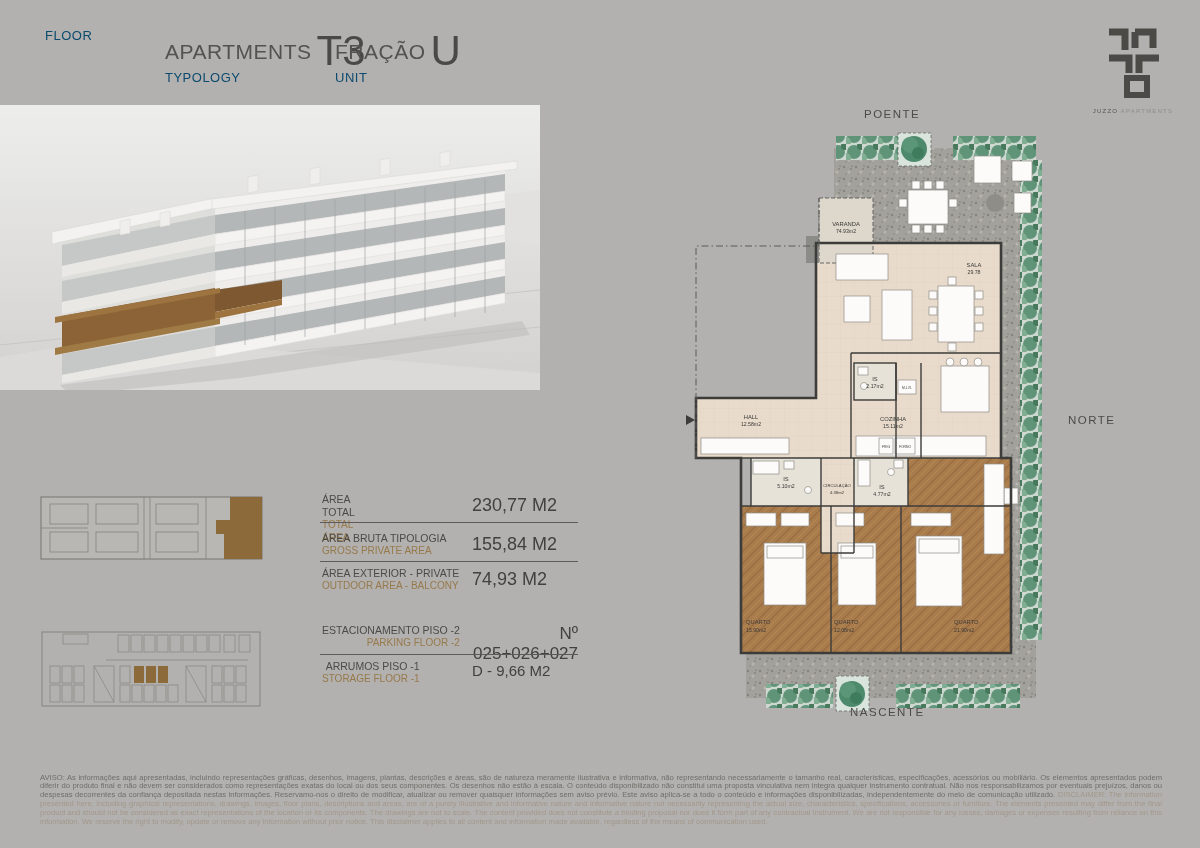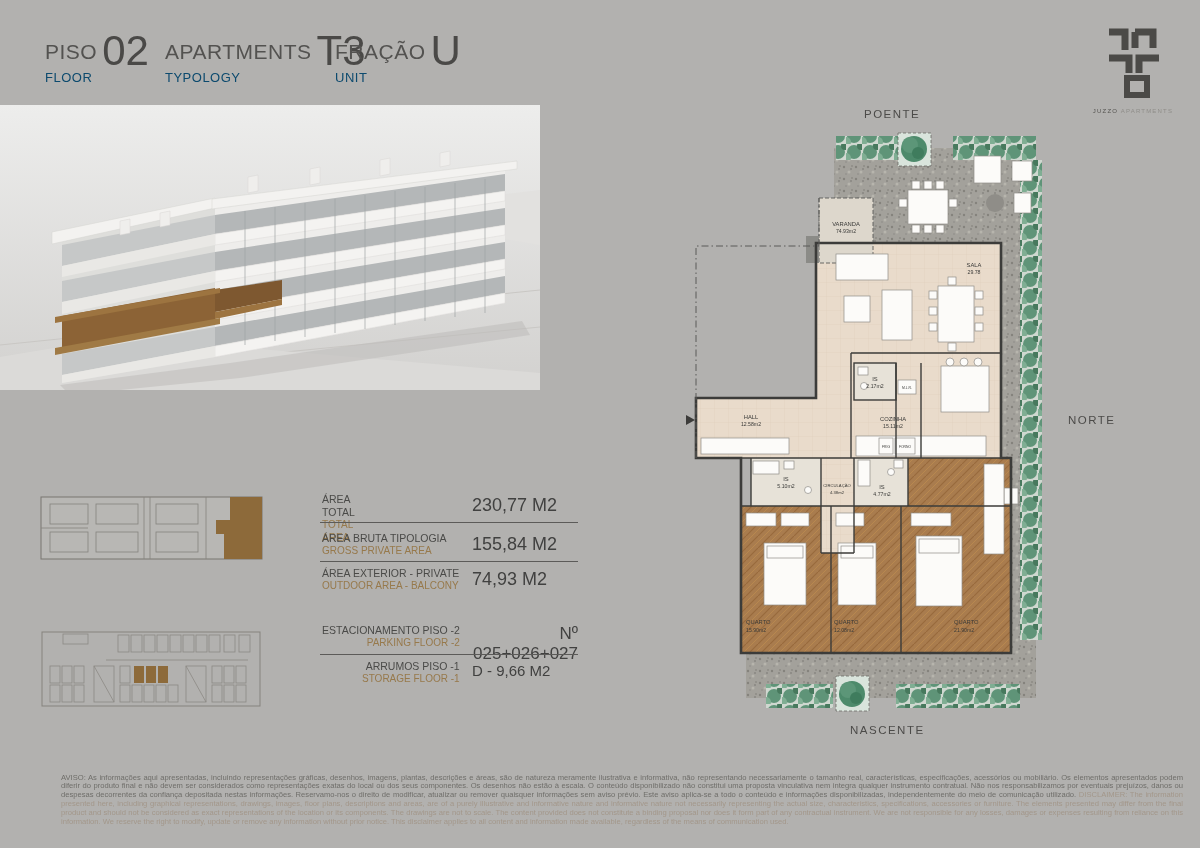--- a/index.html
+++ b/index.html
@@ -31,34 +31,30 @@
   .spec .rule{position:absolute;left:0;width:258px;border-top:1px solid #5c5b59;}
   .narrow .lpt,.narrow .len{width:58px;}
   
   .plan{position:absolute;left:686px;top:128px;width:376px;height:600px;overflow:visible;}
   .compass{position:absolute;font-size:11.5px;letter-spacing:1.5px;color:#4c4b49;}
   .fp-name{font-size:5.8px;fill:#3a3a38;}
   .fp-area{font-size:5.2px;fill:#3a3a38;}
   .fp-tiny{font-size:3.4px;fill:#3a3a38;}
   
   .disclaimer{position:absolute;left:40px;top:766px;width:1122px;font-size:7.6px;
-              line-height:1.16;text-align:justify;margin-left:21px;}
+              line-height:1.16;text-align:justify;}
   .disclaimer .pt{color:#6f6e6a;}
   .disclaimer .en{color:#a3978a;}
 </style>
 </head>
 <body>
 
 <div class="canvas">
 
   <div class="hdr-field" style="left:45px;">
-    <div class="hdr-row">
-      <span class="hdr-label">PISO</span>
-      <span class="hdr-value">02</span>
-    </div>
     <div class="hdr-sub">FLOOR</div>
   </div>
   <div class="hdr-field" style="left:165px;">
     <div class="hdr-row">
       <span class="hdr-label">APARTMENTS</span>
       <span class="hdr-value">T3</span>
     </div>
     <div class="hdr-sub">TYPOLOGY</div>
   </div>
   <div class="hdr-field" style="left:335px;">
@@ -241,31 +237,31 @@
     <div class="val" style="top:84px;">74,93 M2</div>
   </div>
 
   <div class="spec details">
     <div class="row" style="top:12px;">
       <div class="lpt">ESTACIONAMENTO PISO -2</div>
       <div class="len">PARKING FLOOR -2</div>
     </div>
     <div class="val" style="top:12px;font-size:17px;">Nº 025+026+027</div>
     <div class="rule" style="top:42px;"></div>
-    <div class="row" style="top:48px;margin-left:40px;">
+    <div class="row" style="top:48px;">
       <div class="lpt">ARRUMOS PISO -1</div>
       <div class="len">STORAGE FLOOR -1</div>
     </div>
     <div class="val" style="top:50px;font-size:15px;">D - 9,66 M2</div>
   </div>
 
   <div class="plan">
     <div class="compass" style="left:178px;top:-20px;">POENTE</div>
     <div class="compass" style="left:382px;top:286px;">NORTE</div>
-    <div class="compass" style="left:164px;top:596px;">NASCENTE</div>
+    <div class="compass" style="left:164px;top:578px;">NASCENTE</div>
 
     <svg width="376" height="600" viewBox="0 0 376 600">
       <defs>
         <pattern id="gravel" width="12" height="12" patternUnits="userSpaceOnUse">
           <rect width="12" height="12" fill="#a3a19b"></rect>
           <circle cx="2" cy="3" r="1.2" fill="#84827c"></circle>
             <circle cx="7" cy="8" r="1.5" fill="#b7b5ad"></circle>
           <circle cx="10" cy="2" r="1" fill="#8e8c86"></circle>
             <circle cx="4" cy="10" r="1.1" fill="#979590"></circle>
           <circle cx="9" cy="5" r="0.8" fill="#767470"></circle>

